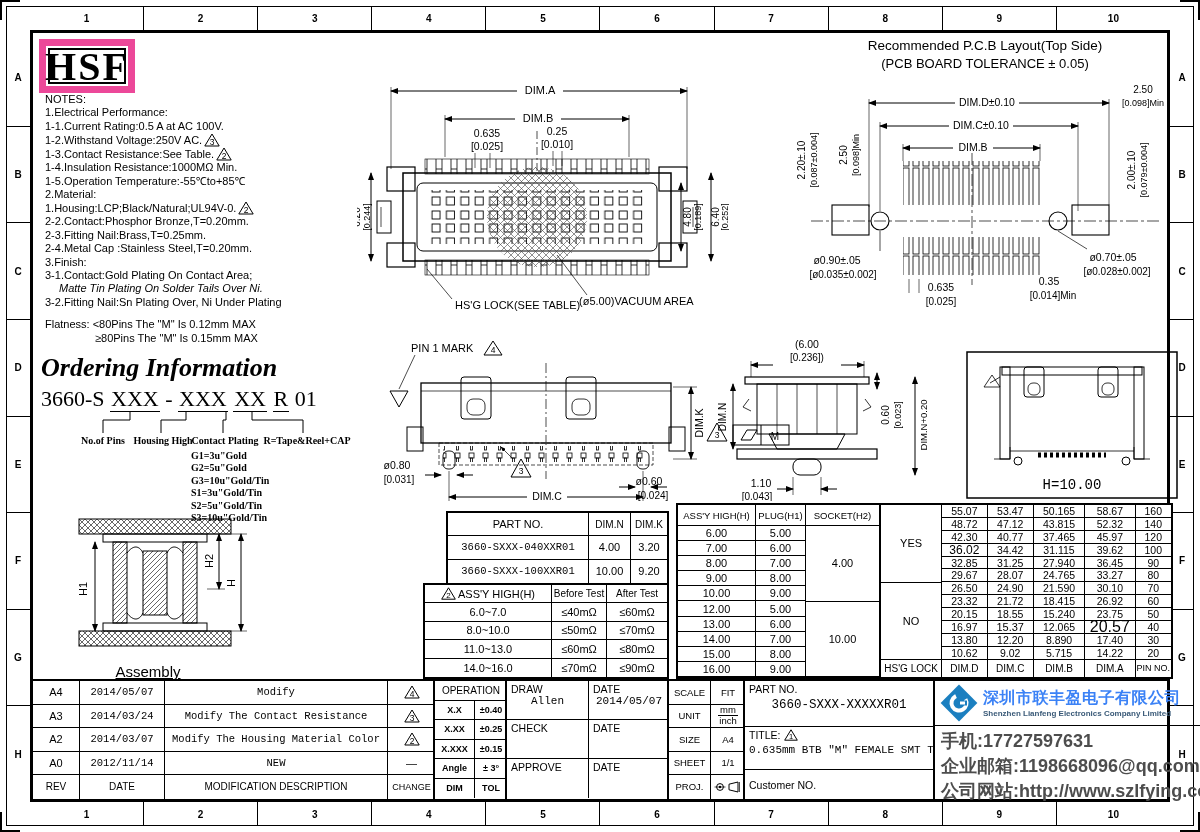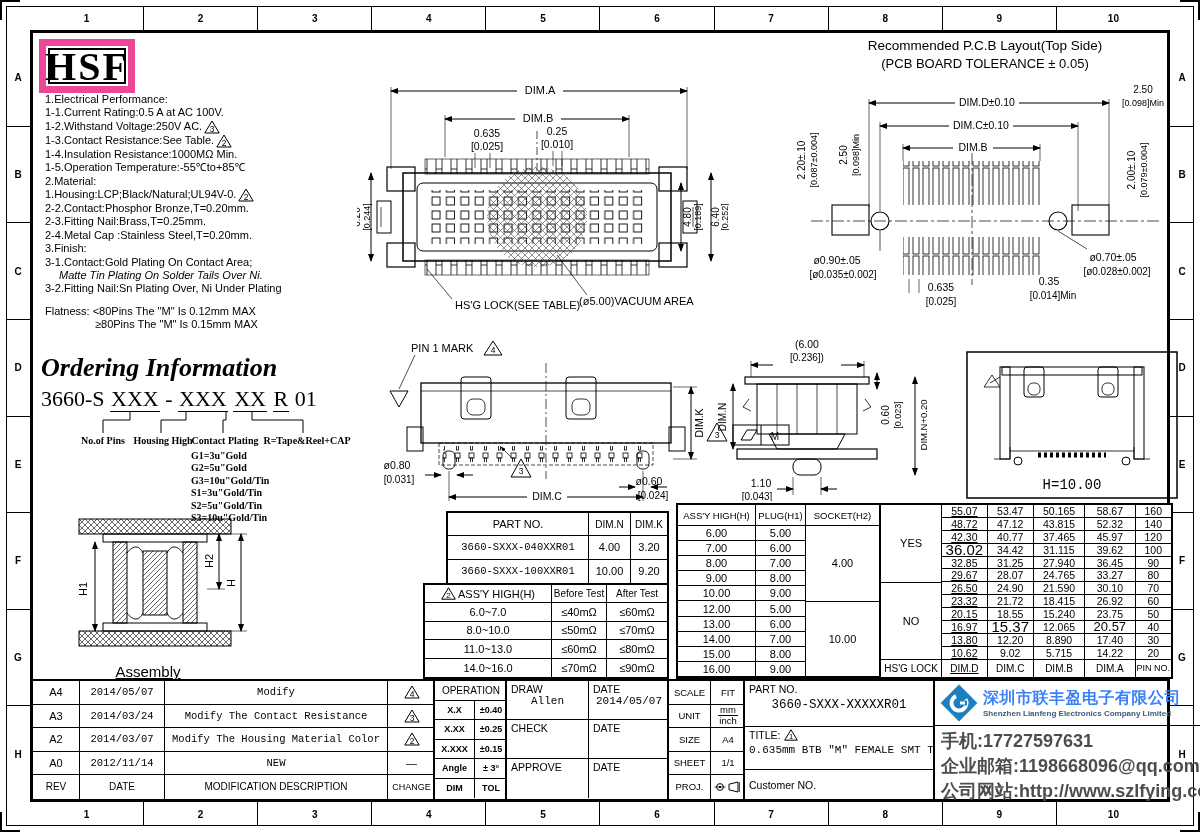--- a/index.html
+++ b/index.html
@@ -146,20 +146,21 @@
   <div class="abs corner" style="left:0;bottom:0;border-left:2px solid #000;border-bottom:2px solid #000;"></div>
   <div class="abs corner" style="right:0;bottom:0;border-right:2px solid #000;border-bottom:2px solid #000;"></div>
 
   <div class="abs frame">
 
     <div class="abs hsf-box">
       <div class="hsf-in">HSF</div>
     </div>
 
     <div class="abs notes">
+      <div class="nline">NOTES:</div>
       <div class="nline">1.Electrical Performance:</div>
       <div class="nline">1-1.Current Rating:0.5 A at AC 100V.</div>
       <div class="nline">
         <span>1-2.Withstand Voltage:250V AC.</span>
         <svg class="trix" width="16" height="14" viewBox="0 0 16 14">
             <path d="M8 1 L15.2 13 H.8 Z" fill="none" stroke="#000"></path>
             <text x="8" y="11.5" text-anchor="middle" font-size="8.5">3</text>
           </svg>
       </div>
       <div class="nline">
@@ -596,27 +597,27 @@
         <div class="tcell" style="height:75.5px;">10.00</div>
       </div>
     </div>
 
     <div class="abs tbl" style="left:846px;top:470px;width:294px;height:176px;">
       <div class="tcol" style="width:62px;">
         <div class="tcell" style="height:77.5px;">YES</div>
         <div class="tcell" style="height:77.5px;">NO</div>
         <div class="tcell tfoot" style="flex:1;">HS'G LOCK</div>
       </div>
-      <div class="tcol" style="width:46px;text-decoration:underline;">
+      <div class="tcol" style="width:46px;">
         <div class="tstack">
 
         <div class="tcell" style="height:12.9px;font-size:10.5px;">55.07</div>
             <div class="tcell" style="height:12.9px;font-size:10.5px;">48.72</div>
             <div class="tcell" style="height:12.9px;font-size:10.5px;">42.30</div>
-            <div class="tcell" style="height:12.9px;font-size:15px;">36.02</div>
+            <div class="tcell" style="height:12.9px;font-size:12px;">36.02</div>
             <div class="tcell" style="height:12.9px;font-size:10.5px;">32.85</div>
             <div class="tcell" style="height:12.9px;font-size:10.5px;">29.67</div>
             <div class="tcell" style="height:12.9px;font-size:10.5px;">26.50</div>
             <div class="tcell" style="height:12.9px;font-size:10.5px;">23.32</div>
             <div class="tcell" style="height:12.9px;font-size:10.5px;">20.15</div>
             <div class="tcell" style="height:12.9px;font-size:10.5px;">16.97</div>
             <div class="tcell" style="height:12.9px;font-size:10.5px;">13.80</div>
             <div class="tcell" style="height:12.9px;font-size:10.5px;">10.62</div>
           </div>
         <div class="tcell tfoot" style="flex:1;">DIM.D</div>
@@ -626,21 +627,21 @@
 
         <div class="tcell" style="height:12.9px;font-size:10.5px;">53.47</div>
             <div class="tcell" style="height:12.9px;font-size:10.5px;">47.12</div>
             <div class="tcell" style="height:12.9px;font-size:10.5px;">40.77</div>
             <div class="tcell" style="height:12.9px;font-size:10.5px;">34.42</div>
             <div class="tcell" style="height:12.9px;font-size:10.5px;">31.25</div>
             <div class="tcell" style="height:12.9px;font-size:10.5px;">28.07</div>
             <div class="tcell" style="height:12.9px;font-size:10.5px;">24.90</div>
             <div class="tcell" style="height:12.9px;font-size:10.5px;">21.72</div>
             <div class="tcell" style="height:12.9px;font-size:10.5px;">18.55</div>
-            <div class="tcell" style="height:12.9px;font-size:15px;">15.37</div>
+            <div class="tcell" style="height:12.9px;font-size:11px;">15.37</div>
             <div class="tcell" style="height:12.9px;font-size:10.5px;">12.20</div>
             <div class="tcell" style="height:12.9px;font-size:10.5px;">9.02</div>
           </div>
         <div class="tcell tfoot" style="flex:1;">DIM.C</div>
       </div>
       <div class="tcol" style="width:52px;">
         <div class="tstack">
 
         <div class="tcell" style="height:12.9px;font-size:10.5px;">50.165</div>
             <div class="tcell" style="height:12.9px;font-size:10.5px;">43.815</div>
@@ -662,21 +663,21 @@
 
         <div class="tcell" style="height:12.9px;font-size:10.5px;">58.67</div>
             <div class="tcell" style="height:12.9px;font-size:10.5px;">52.32</div>
             <div class="tcell" style="height:12.9px;font-size:10.5px;">45.97</div>
             <div class="tcell" style="height:12.9px;font-size:10.5px;">39.62</div>
             <div class="tcell" style="height:12.9px;font-size:10.5px;">36.45</div>
             <div class="tcell" style="height:12.9px;font-size:10.5px;">33.27</div>
             <div class="tcell" style="height:12.9px;font-size:10.5px;">30.10</div>
             <div class="tcell" style="height:12.9px;font-size:10.5px;">26.92</div>
             <div class="tcell" style="height:12.9px;font-size:10.5px;">23.75</div>
-            <div class="tcell" style="height:12.9px;font-size:13px;">20.57</div>
+            <div class="tcell" style="height:12.9px;font-size:16px;">20.57</div>
             <div class="tcell" style="height:12.9px;font-size:10.5px;">17.40</div>
             <div class="tcell" style="height:12.9px;font-size:10.5px;">14.22</div>
           </div>
         <div class="tcell tfoot" style="flex:1;">DIM.A</div>
       </div>
       <div class="tcol" style="width:36px;">
         <div class="tstack">
 
         <div class="tcell" style="height:12.9px;font-size:10.5px;">160</div>
             <div class="tcell" style="height:12.9px;font-size:10.5px;">140</div>

